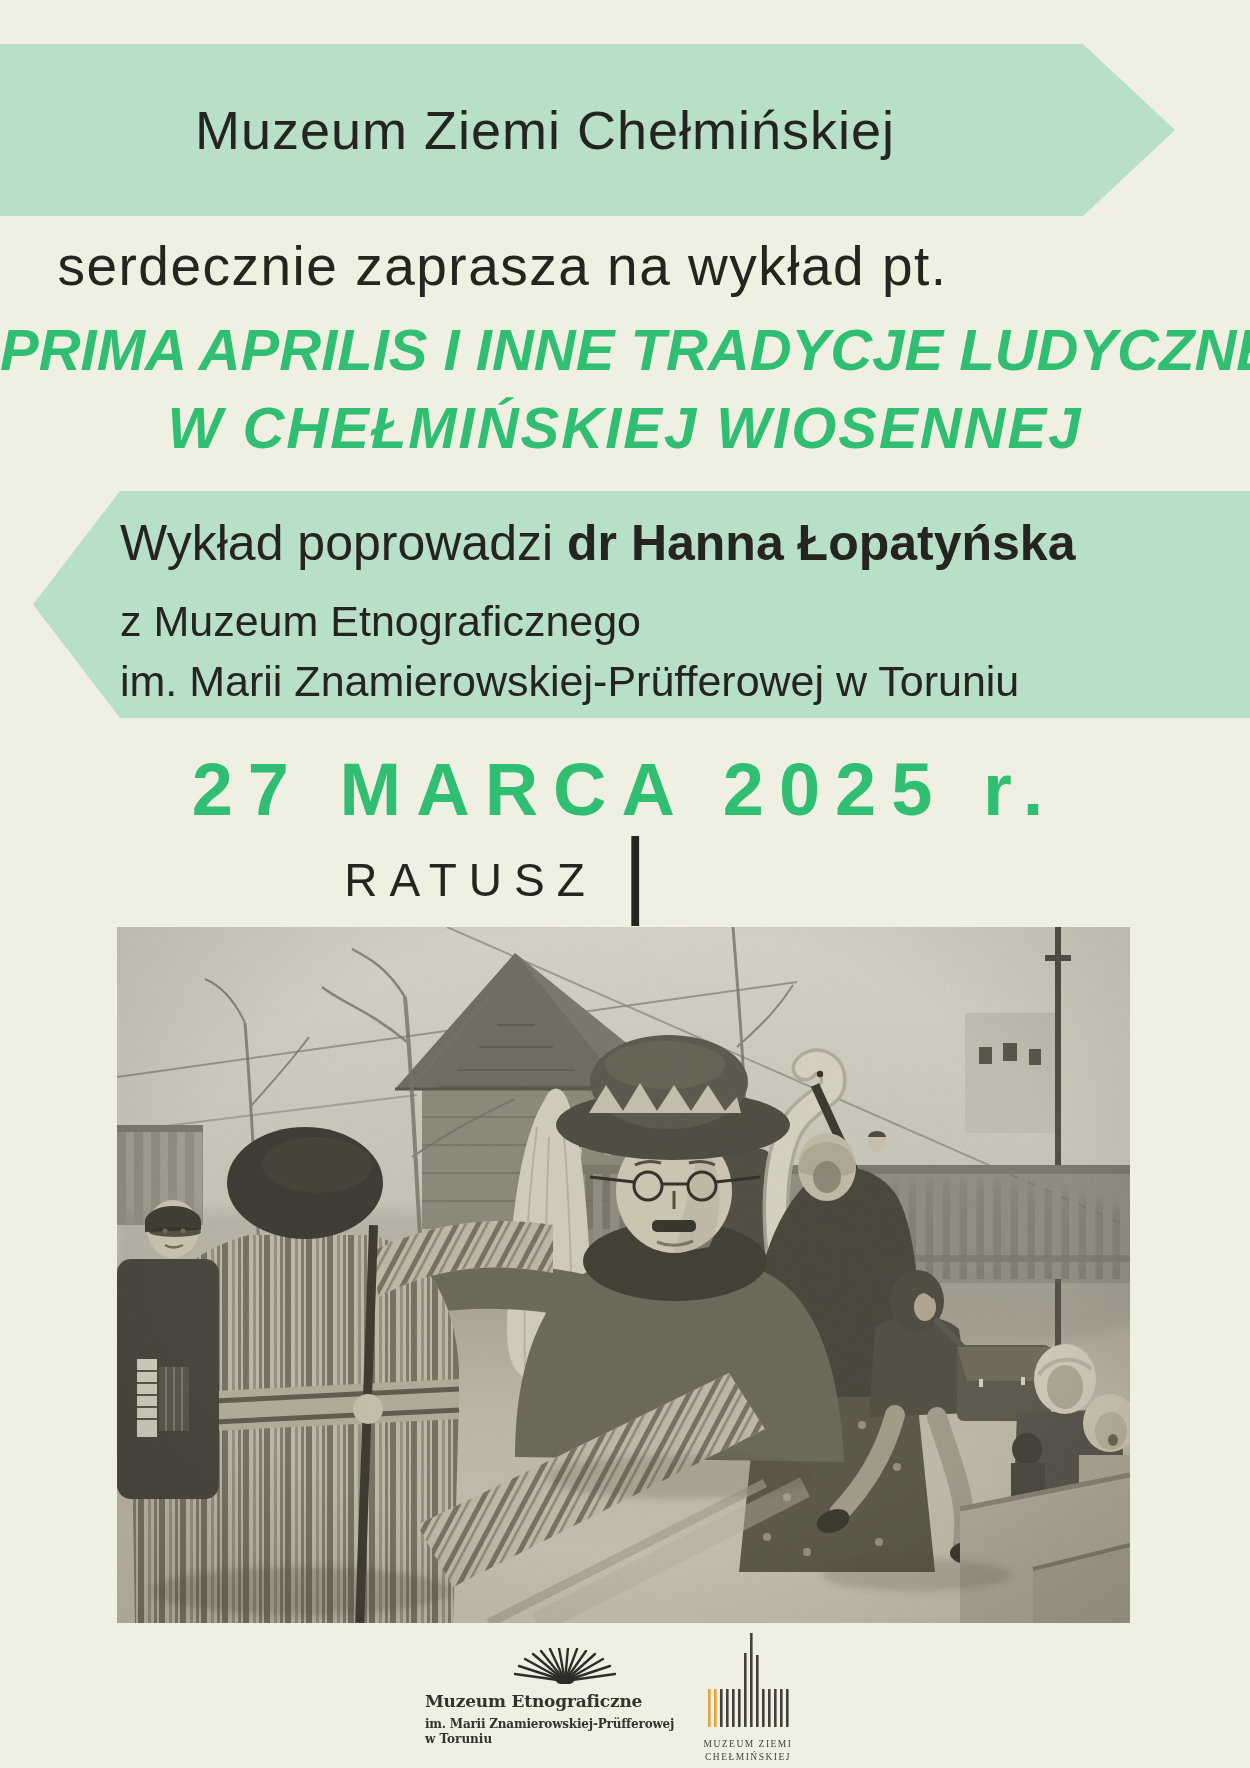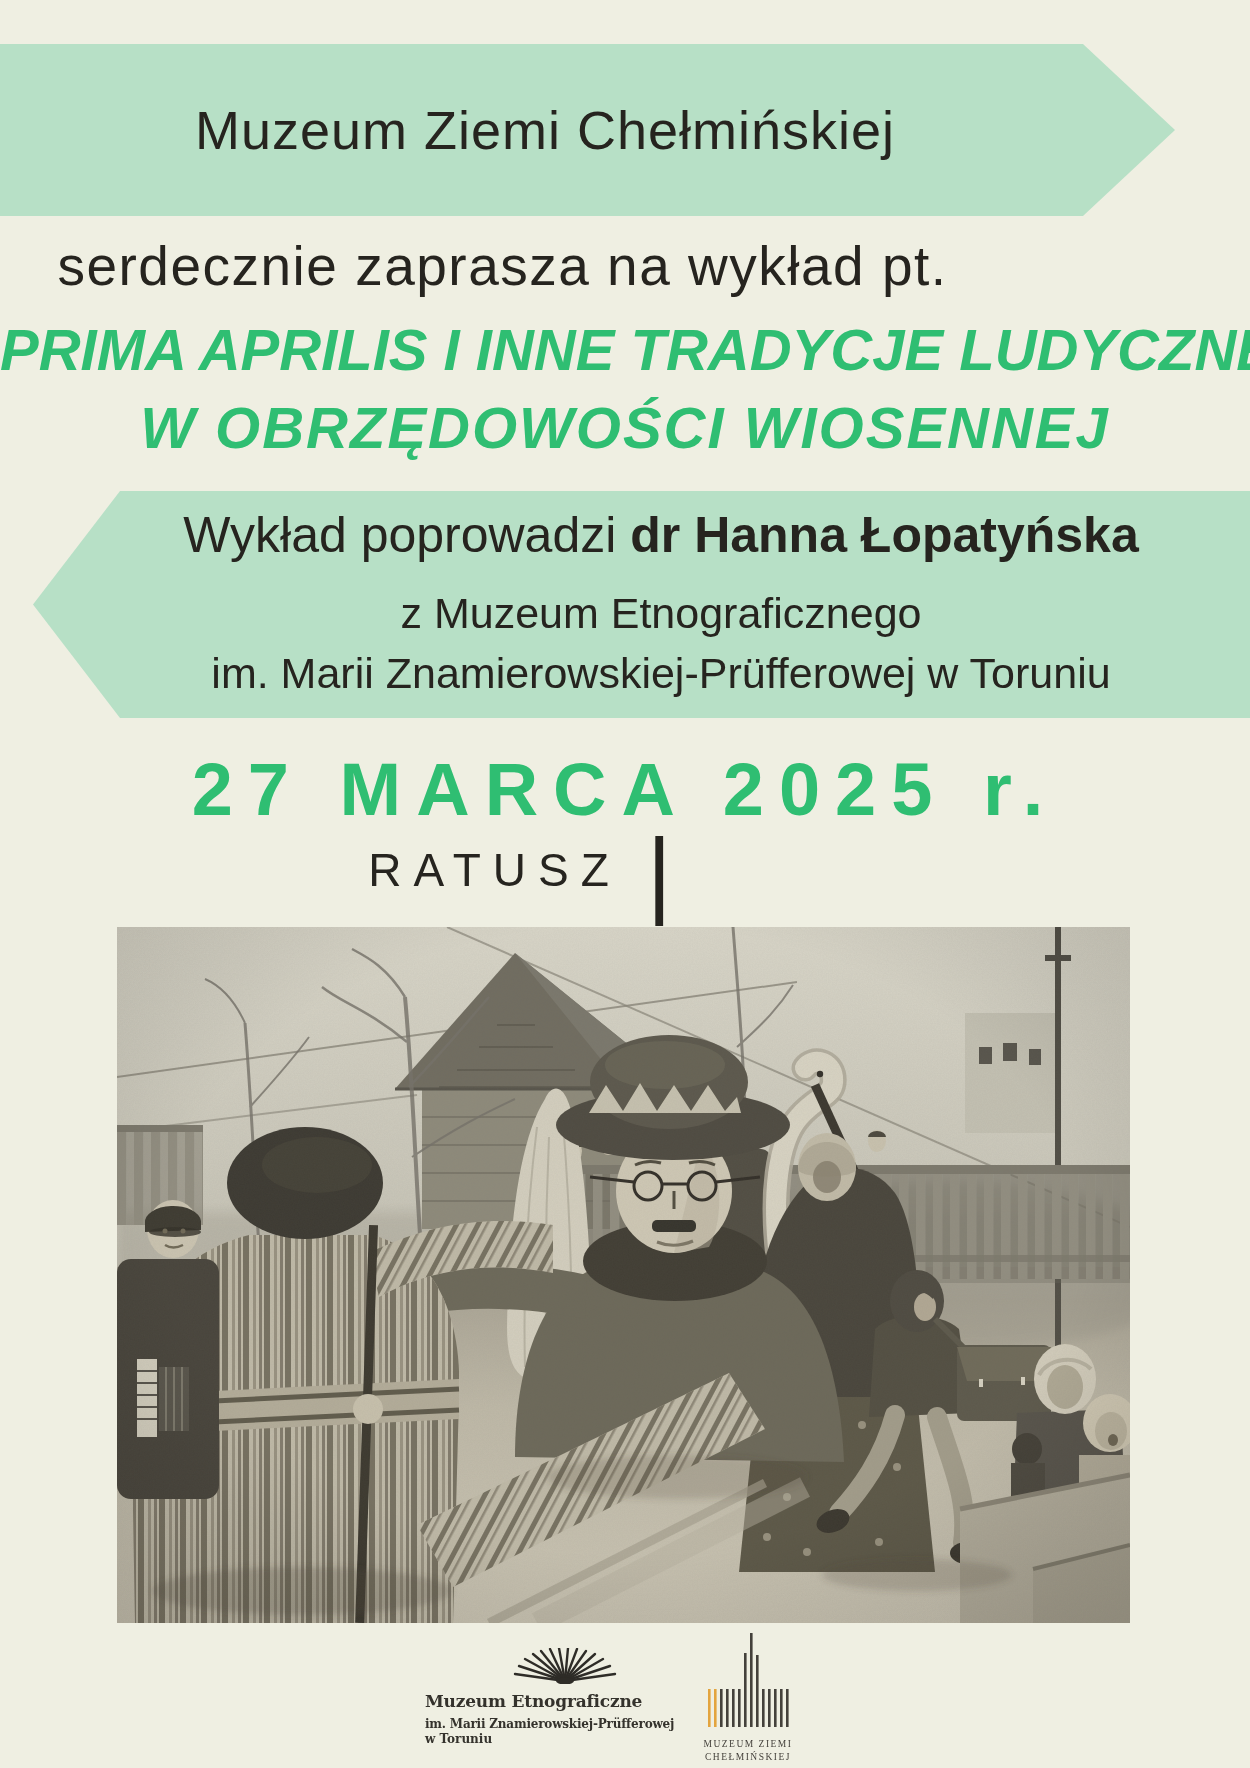--- a/index.html
+++ b/index.html
@@ -15,30 +15,30 @@
   .invite{position:absolute;top:226px;left:0;width:1005px;height:80px;line-height:80px;
     text-align:center;font-size:55px;letter-spacing:1.5px;}
   
   .title{position:absolute;left:0;width:1250px;height:84px;line-height:84px;text-align:center;
     color:#2fbe72;font-weight:bold;font-style:italic;font-size:58px;letter-spacing:0px;white-space:nowrap;}
   .title1{top:308px;}
   .title2{top:386px;letter-spacing:2px;}
   
   .banner-speaker{position:absolute;left:33px;top:491px;width:1217px;height:227px;background:#b7e0c6;
     clip-path:polygon(7.15% 0,100% 0,100% 100%,7.15% 100%,0 50%);
-    box-sizing:border-box;padding:12px 48px 0 87px;text-align:center;}
+    box-sizing:border-box;padding:20px 48px 0 87px;}
   .banner-speaker .s1{font-size:50px;line-height:64px;}
   .banner-speaker .s1 b{font-weight:bold;}
   .banner-speaker .s2{font-size:43px;line-height:60px;margin-top:16px;}
   .banner-speaker .s3{font-size:43px;line-height:60px;}
   
   .date{position:absolute;top:748px;left:0;width:1250px;height:84px;line-height:84px;text-align:center;
     color:#2fbe72;font-weight:bold;font-size:74px;letter-spacing:15px;white-space:nowrap;}
   .venue{position:absolute;top:833px;left:0;width:1018px;height:74px;display:flex;
-    justify-content:center;align-items:center;font-size:46px;padding-left:24px;}
+    justify-content:center;align-items:flex-end;font-size:46px;}
   .venue .vt{letter-spacing:12px;}
   .venue .gt{letter-spacing:5px;}
   .venue .sep{font-size:96px;font-weight:400;line-height:74px;margin:0 26px;transform:translateY(3px);}
   
   .photo{position:absolute;left:117px;top:927px;width:1013px;height:696px;overflow:hidden;background:#c9c4b6;}
   .photo svg{display:block;width:100%;height:100%;}
   
   .logo-etno{position:absolute;left:425px;top:1648px;width:250px;color:#34322c;
     font-family:"DejaVu Serif",serif;font-weight:bold;}
   .logo-etno .fan{display:block;margin-left:78px;}
@@ -56,21 +56,21 @@
 
 <div class="poster">
 
   <div class="banner-top">
     <div class="bl">Muzeum Ziemi Chełmińskiej</div>
   </div>
 
   <div class="invite">serdecznie zaprasza na wykład pt.</div>
 
   <div class="title title1">PRIMA APRILIS I INNE TRADYCJE LUDYCZNE</div>
-  <div class="title title2">W OBRZĘDOWOŚCI WIOSENNEJ</div>
+  <div class="title title2">W CHEŁMIŃSKIEJ WIOSENNEJ</div>
 
   <div class="banner-speaker">
     <div class="s1"><span>Wykład poprowadzi</span> <b>dr Hanna Łopatyńska</b></div>
     <div class="s2">z Muzeum Etnograficznego</div>
     <div class="s3">im. Marii Znamierowskiej-Prüfferowej w Toruniu</div>
   </div>
 
   <div class="date">27 MARCA 2025 r.</div>
   <div class="venue">
     <span class="vt">RATUSZ</span>

